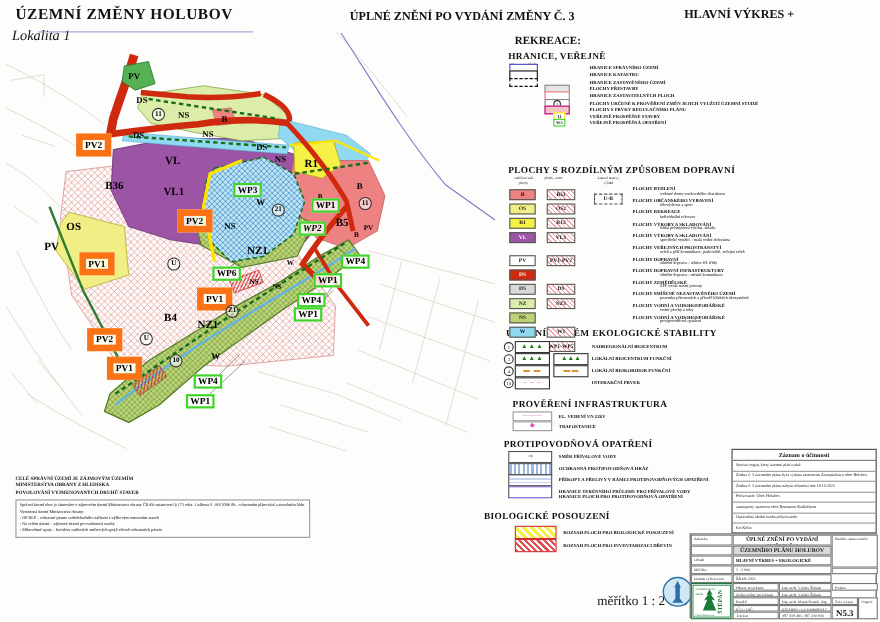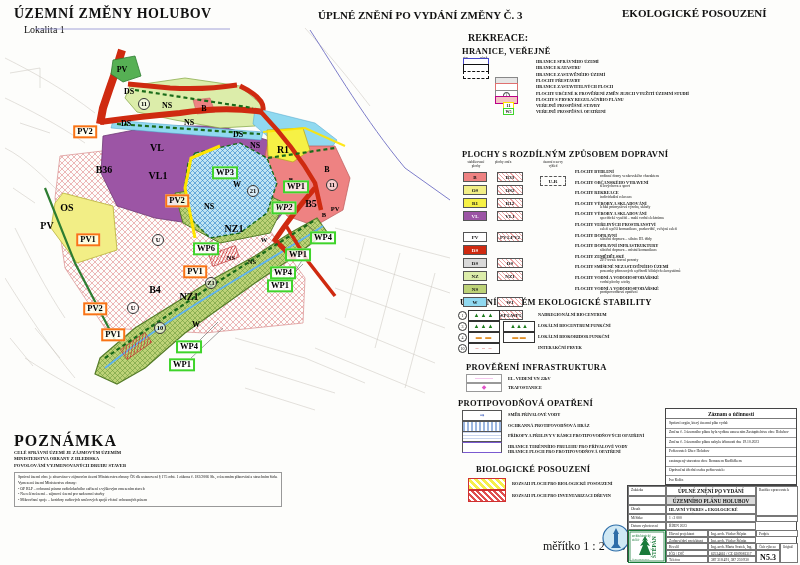--- a/index.html
+++ b/index.html
@@ -1,32 +1,32 @@
 <!DOCTYPE html>
 <html><head>
 <meta charset="utf-8">
 <style>
   html,body{margin:0;padding:0;}
   body{width:800px;height:565px;background:#fdfdfb;position:relative;overflow:hidden;
        font-family:"Liberation Serif", serif;color:#111;}
   .abs{position:absolute;}
   
   #title-left{left:14px;top:6px;font-size:14px;font-weight:bold;letter-spacing:.5px;}
-  #subtitle-left{left:24px;top:24px;font-size:10px;}
+  #subtitle-left{left:11px;top:24px;font-size:13px;font-style:italic;}
   #title-center{left:318px;top:9px;font-size:11px;font-weight:bold;}
   #title-right{left:622px;top:7px;font-size:11px;font-weight:bold;line-height:1.25;}
   
   #map{left:5px;top:28px;width:445px;height:385px;}
   #map svg{position:absolute;left:0;top:0;}
   .mlbl{position:absolute;transform:translate(-50%,-50%);font-weight:bold;white-space:nowrap;
         font-family:"Liberation Serif",serif;color:#000;}
   .mlbl.b{font-size:10px;}
   .mlbl.m{font-size:8px;}
   .mlbl.s{font-size:6.5px;}
-  .mlbl.yb{font-size:8.5px;background:rgba(255,255,240,.85);border:2px solid #f97316;padding:0 2px;line-height:1.1;}
+  .mlbl.yb{font-size:8.5px;background:rgba(255,255,240,.85);border:6px solid #f97316;padding:0 2px;line-height:1.1;}
   .mlbl.gb{font-size:8.5px;background:rgba(255,255,255,.8);border:2px solid #3fd42a;padding:0 2px;line-height:1.1;}
   .mlbl.ci{font-size:6.5px;border:1px solid #333;border-radius:50%;width:10px;height:10px;line-height:10px;text-align:center;background:rgba(255,255,255,.6);}
   
   .lg-h1{font-size:10px;font-weight:bold;}
   .lg-h2{font-size:8.5px;font-weight:bold;letter-spacing:.3px;}
   .lg-txt{font-weight:bold;font-size:4.3px;}
   .lg-sub{font-size:3.8px;font-weight:normal;}
   .sw{position:absolute;box-sizing:border-box;}
   .code-sw{position:absolute;box-sizing:border-box;border:1px solid #555;width:26px;height:10px;
            font-size:5px;font-weight:bold;text-align:center;line-height:9px;}
@@ -46,21 +46,21 @@
   .tb-big{font-size:5.2px;font-weight:bold;text-align:center;}
   .zz-line{font-size:3.7px;line-height:1.5;border-bottom:0.3px solid #999;padding:1.5px 3px;}
 </style>
 </head>
 <body>
 
 <div class="abs" id="title-left">ÚZEMNÍ ZMĚNY  HOLUBOV</div>
 <div class="abs" id="subtitle-left">Lokalita 1</div>
 <div class="abs" id="title-center">ÚPLNÉ ZNĚNÍ PO VYDÁNÍ ZMĚNY Č. 3</div>
 <div class="abs" id="title-right">
-  <div>EKOLOGICKÉ POSOUZENÍ</div>
+  <div>HLAVNÍ VÝKRES +</div>
 </div>
 
 <div class="abs" id="map">
 <svg width="445" height="385" viewBox="0 0 445 385">
   <defs>
     <pattern id="pPink" width="6" height="6" patternUnits="userSpaceOnUse">
       <path d="M0,6 L6,0 M0,0 L6,6" stroke="#e59a9a" stroke-width="0.7"></path>
     </pattern>
     <pattern id="pBlue" width="5" height="5" patternUnits="userSpaceOnUse">
       <rect width="5" height="5" fill="#bfe4f2"></rect>
@@ -207,25 +207,24 @@
 
 <div class="abs lg-h2" style="left:460px;top:297px">ÚZEMNÍ SYSTÉM EKOLOGICKÉ STABILITY</div>
 <div id="lg-uses"></div>
 
 <div class="abs lg-h2" style="left:466px;top:362px">PROVĚŘENÍ INFRASTRUKTURA</div>
 <div id="lg-tech"></div>
 
 <div class="abs lg-h2" style="left:458px;top:398px">PROTIPOVODŇOVÁ OPATŘENÍ</div>
 <div id="lg-flood"></div>
 
-<div class="abs lg-h2" style="left:476px;top:464px">BIOLOGICKÉ POSOUZENÍ</div>
+<div class="abs lg-h2" style="left:440px;top:464px">BIOLOGICKÉ POSOUZENÍ</div>
 <div id="lg-bio"></div>
 
 <div class="abs" id="poznamka">
-  <div id="poz-title">POZNÁMKA</div>
   <div id="poz-bold">
       <div class="poz-bold">CELÉ SPRÁVNÍ ÚZEMÍ JE ZÁJMOVÝM ÚZEMÍM</div>
       <div class="poz-bold">MINISTERSTVA OBRANY Z HLEDISKA</div>
       <div class="poz-bold">POVOLOVÁNÍ VYJMENOVANÝCH DRUHŮ STAVEB</div>
     </div>
   <div id="poz-box">
     <div class="poz-sm">Správní území obce je situováno v zájmovém území Ministerstva obrany ČR dle ustanovení § 175 odst. 1 zákona č. 183/2006 Sb., o územním plánování a stavebním řádu.</div>
     <div class="poz-sm">Vymezená území Ministerstva obrany:</div>
     <div id="poz-bullets">
         <div class="poz-sm">-   OP RLP – ochranné pásmo radiolokačního zařízení s výškovým omezením staveb</div>

